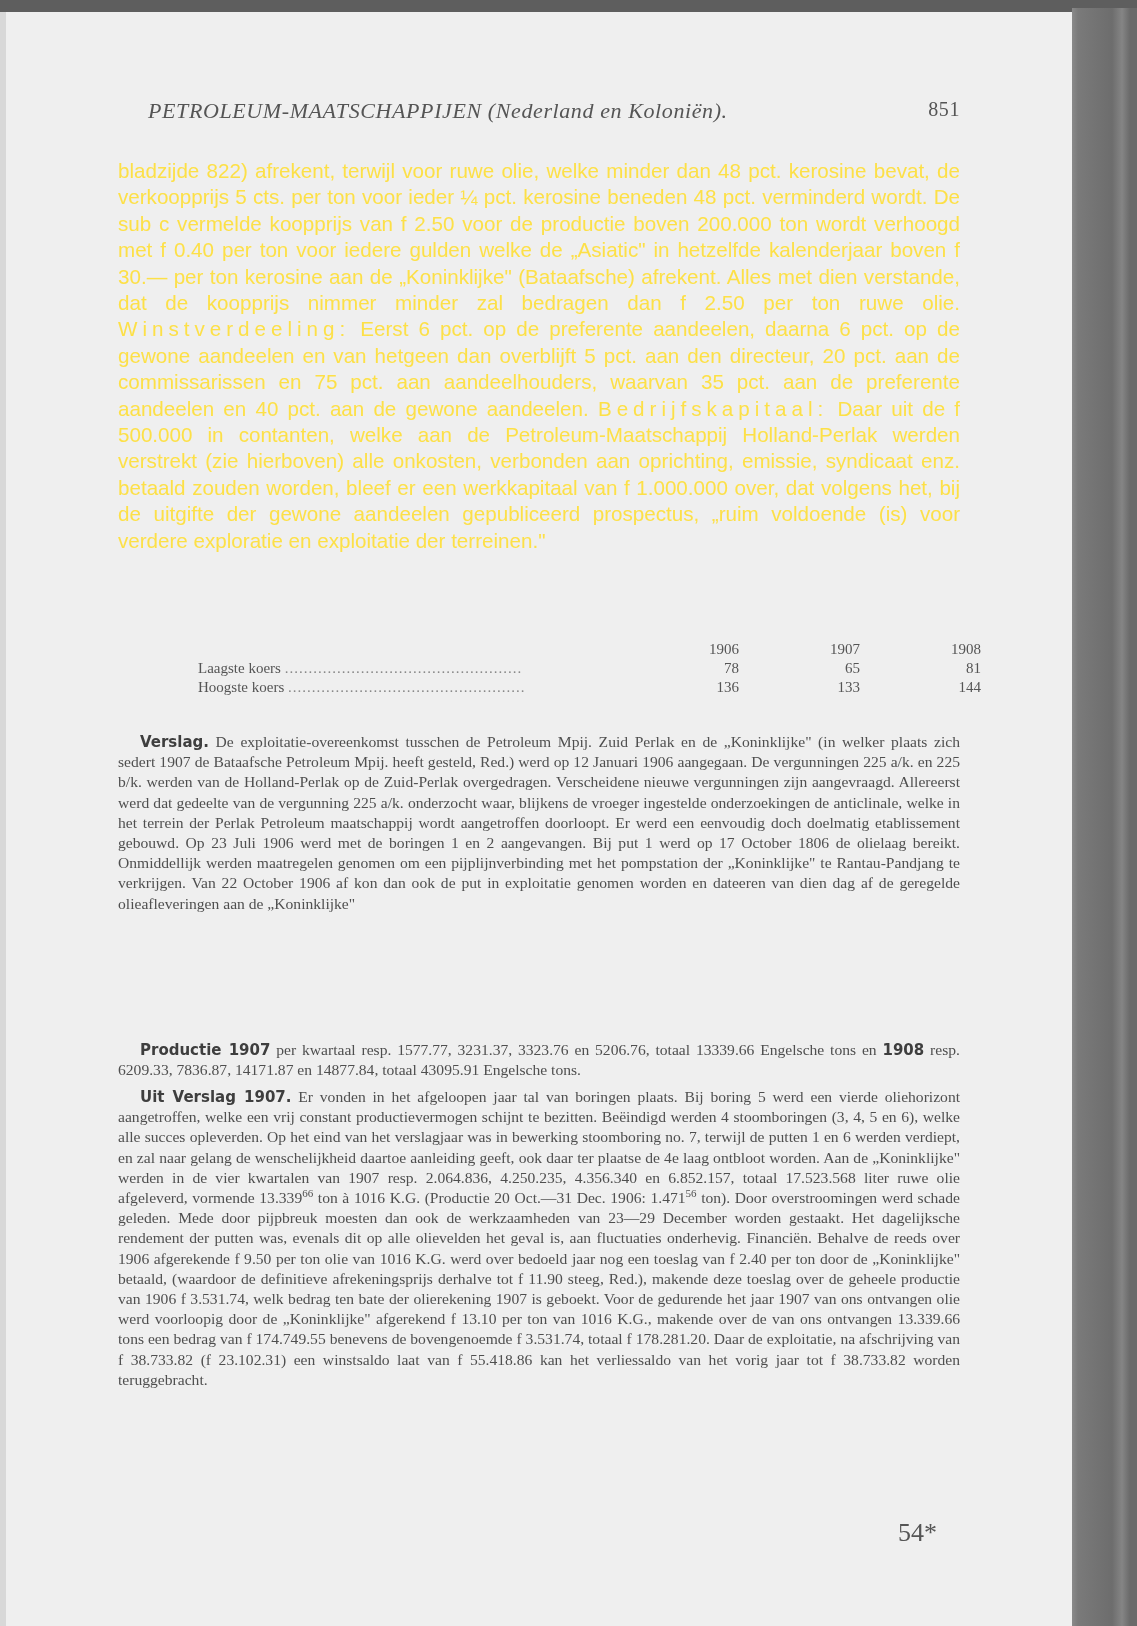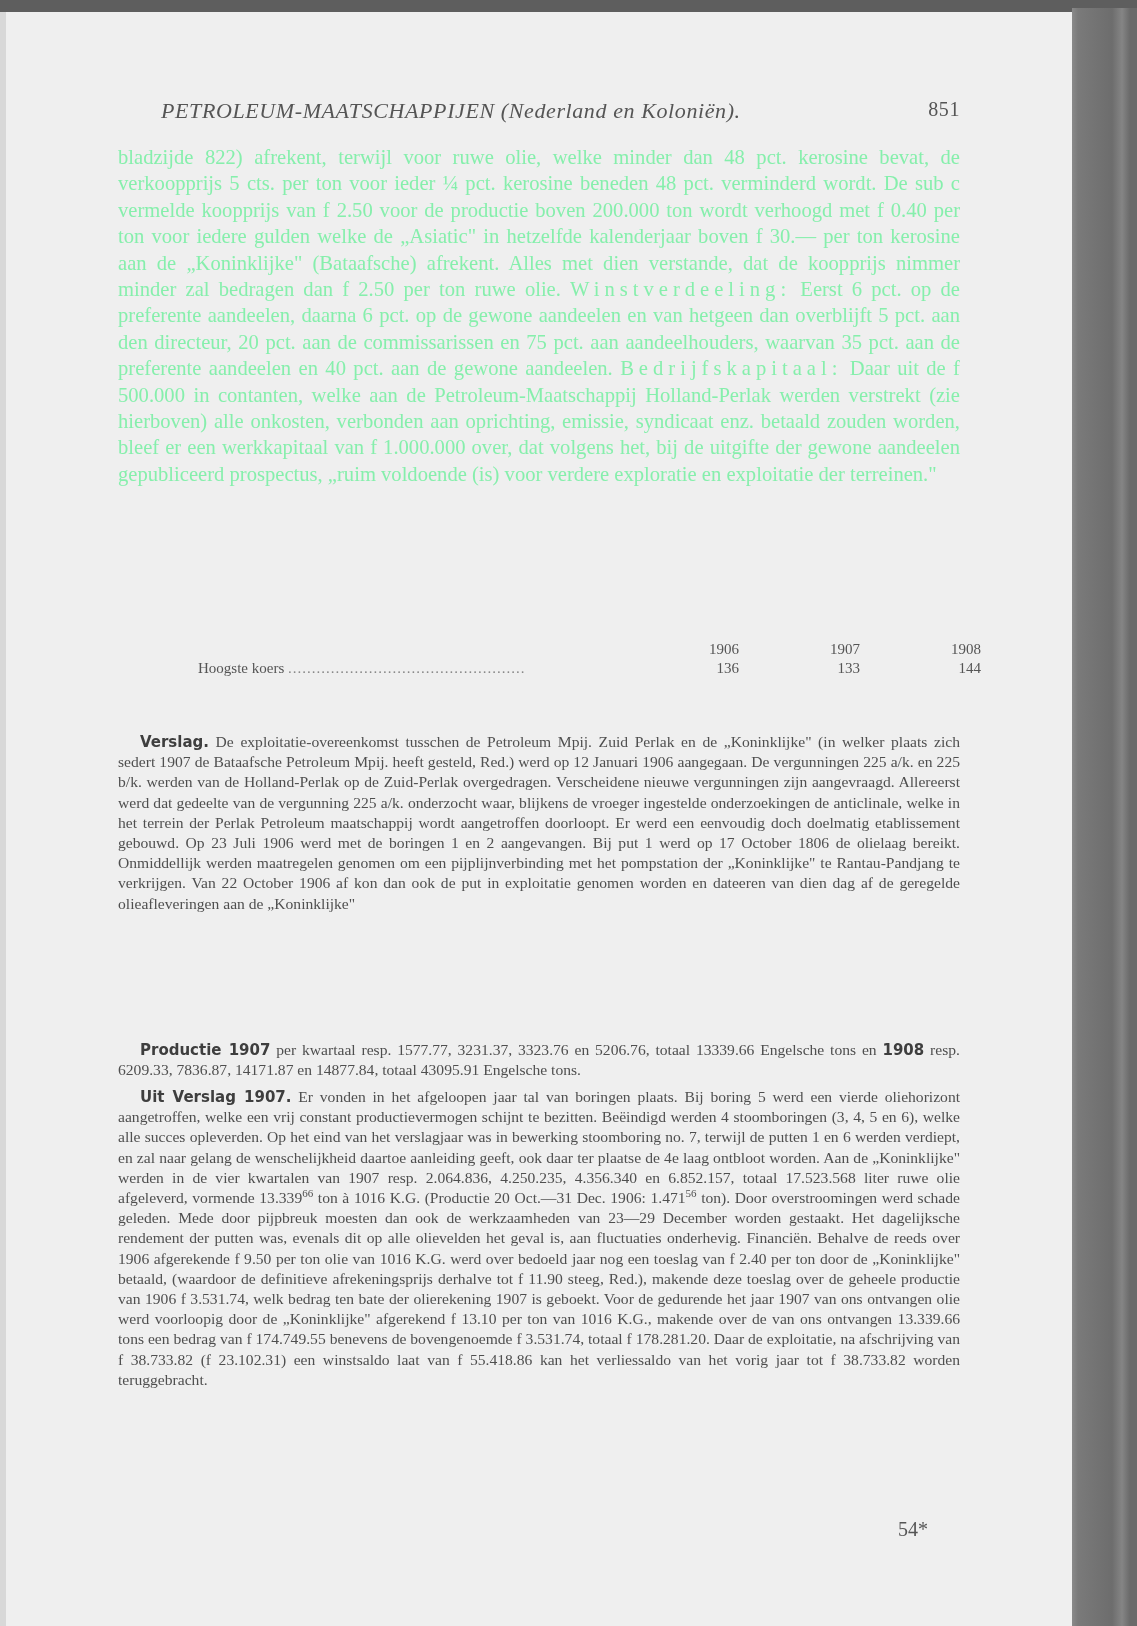--- a/index.html
+++ b/index.html
@@ -16,26 +16,26 @@
     position: absolute; left: 0; top: 12px; width: 1072px; height: 1614px;
     background: #efefef;
     border-left: 6px solid #d8d8d8;
     box-sizing: border-box;
   }
   .running-head {
     position: absolute; left: 148px; top: 98px; width: 812px; height: 30px;
     font-family: "Liberation Serif", serif; font-style: italic;
     font-size: 22px; color: #555; letter-spacing: 0.6px;
   }
-  .running-head .title { position: absolute; left: 13px; top: 0; font-style: italic; }
+  .running-head .title { position: absolute; left: 0; top: 0; font-style: italic; }
   .running-head .pageno { position: absolute; right: 0; top: 0; font-style: normal; font-size: 20px; }
   .body-text {
-    position: absolute; left: 118px; top: 144px; width: 842px;
-    font-family: Liberation Serif, serif; font-size: 20.6px; line-height: 26.4px;
-    text-align: justify; color: #86efac;
+    position: absolute; left: 118px; top: 158px; width: 842px;
+    font-family: Liberation Sans, sans-serif; font-size: 20.6px; line-height: 26.4px;
+    text-align: justify; color: #fde047;
   }
   .spaced { letter-spacing: 5px; }
   table.koers {
     position: absolute; left: 198px; top: 640px; border-collapse: collapse;
     font-family: "Liberation Serif", serif; font-size: 15px; color: #555;
   }
   table.koers td, table.koers th { padding: 0; height: 19px; font-weight: normal; }
   table.koers .lbl { width: 420px; white-space: nowrap; overflow: hidden; }
   table.koers .lbl span.dots { color: #888; letter-spacing: 1px; }
   table.koers .num { width: 121px; text-align: right; }
@@ -43,21 +43,21 @@
     position: absolute; left: 118px; width: 842px;
     font-family: "Liberation Serif", serif; font-size: 15.6px; line-height: 20.2px;
     text-align: justify; color: #4f4f4f;
   }
   .small-text p { margin: 0; text-indent: 22px; }
   .head-b { font-family: "DejaVu Sans", sans-serif; font-weight: bold; font-size: 15px; color: #3e3e3e; }
   .sectA { top: 732px; }
   .sectB { top: 1004px; margin-top: 36px; }
   .sectC { top: 1087px; }
   sup { font-size: 11px; line-height: 0; }
-  .sig { position: absolute; left: 898px; top: 1518px; font-family: "Liberation Serif", serif; font-size: 20px; color: #555; }
+  .sig { position: absolute; left: 898px; top: 1518px; font-family: "Liberation Serif", serif; font-size: 26px; color: #555; }
 </style>
 </head>
 <body>
 
 <div class="top-strip"></div>
 <div class="right-strip"></div>
 
 <div class="page"></div>
 
 <div class="running-head">
@@ -75,20 +75,26 @@
 
 <table class="koers">
   <tbody>
       <tr>
     <th class="lbl"></th>
     <th class="num">1906</th>
     <th class="num">1907</th>
     <th class="num">1908</th>
   </tr>
   <tr>
+    <td class="lbl"><span>Laagste koers</span> <span class="dots">..................................................</span></td>
+    <td class="num">78</td>
+    <td class="num">65</td>
+    <td class="num">81</td>
+  </tr>
+  <tr>
     <td class="lbl"><span>Hoogste koers</span> <span class="dots">..................................................</span></td>
     <td class="num">136</td>
     <td class="num">133</td>
     <td class="num">144</td>
   </tr>
 </tbody>
   </table>
 
 <div class="small-text sectA">
   <p><span class="head-b">Verslag.</span>

